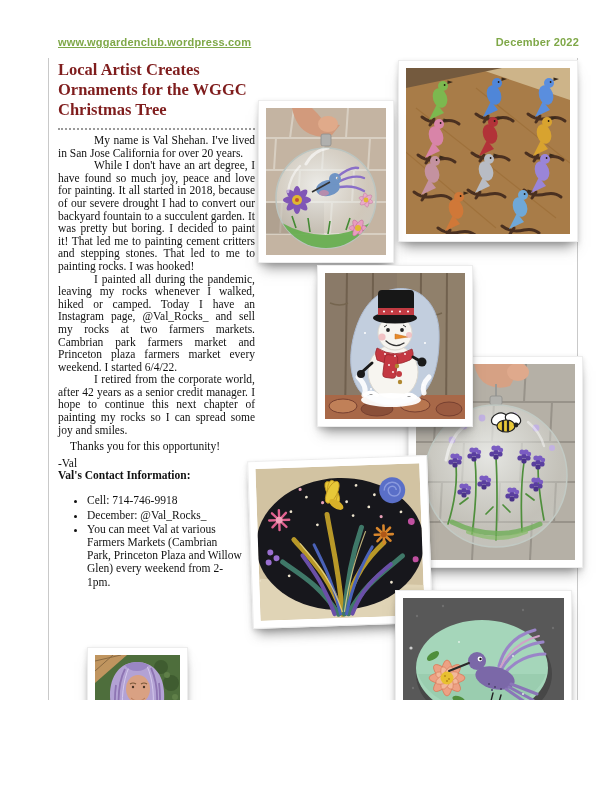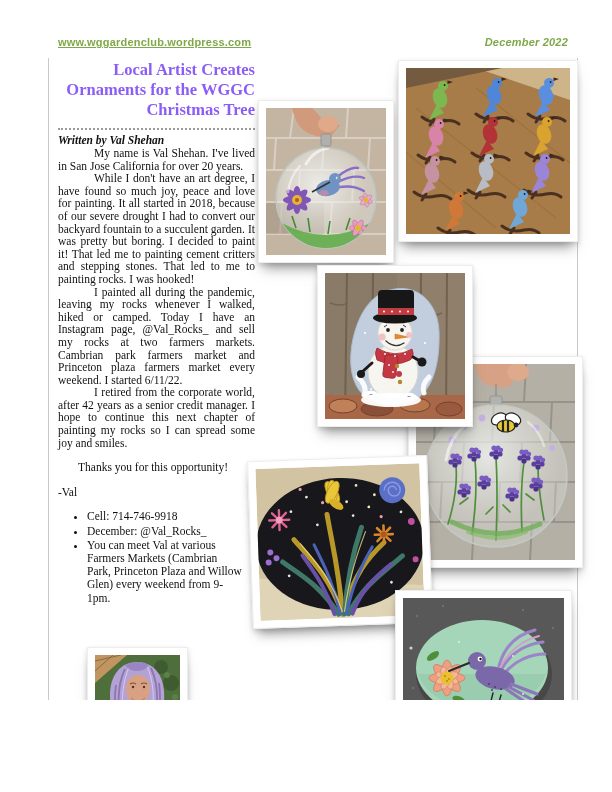--- a/index.html
+++ b/index.html
@@ -2,31 +2,31 @@
 <html><head>
 <meta charset="utf-8">
 <style>
   html,body{margin:0;padding:0;background:#ffffff;}
   #page{position:relative;width:612px;height:700px;background:#ffffff;overflow:hidden;
         font-family:"Liberation Serif",serif;}
   
   .hf{position:absolute;font-family:"Liberation Sans",sans-serif;font-size:11px;
       color:#7fa848;font-weight:600;letter-spacing:.2px;}
   #hdr-link{left:58px;top:36px;text-decoration:underline;cursor:pointer;}
-  #hdr-date{right:44px;top:36px;font-style:italic;}
+  #hdr-date{right:33px;top:36px;}
   #ftr-left{left:58px;top:741px;color:#86ab4a;}
   #ftr-right{right:36px;top:741px;color:#86ab4a;text-align:center;}
   .vline{position:absolute;width:1px;background:#c9c9c9;top:58px;height:684px;z-index:0;}
   
   #col{position:absolute;left:58px;top:60px;width:197px;color:#111;}
-  #title{color:#8b5cf6;font-weight:bold;font-size:16.5px;line-height:20px;margin:0 0 7px 0;text-align:right;}
+  #title{color:#7f1d1d;font-weight:bold;font-size:16.5px;line-height:20px;margin:0 0 7px 0;}
   #dotline{border-bottom:2px dotted #9a9a9a;height:1px;margin-bottom:4px;}
   #byline{font-style:italic;font-weight:600;font-size:11.5px;margin:3px 0 1px 0;}
   .para{font-size:11.5px;line-height:12.6px;text-align:justify;text-indent:36px;margin:0;}
-  #thanks{font-size:11.5px;line-height:12.6px;margin:12px;text-indent:8px;}
+  #thanks{font-size:11.5px;line-height:12.6px;margin:4px;text-indent:8px;}
   #sig{font-size:11.5px;line-height:12.6px;margin:0;font-family:Liberation Serif, serif;}
   #contact-h{font-size:11.5px;line-height:13px;font-weight:bold;margin:0;}
   #contact-list{margin:12px;padding:0 0 0 17px;font-size:11.5px;line-height:13.2px;}
   #contact-list li{margin:0 0 1px 0;}
   
   .photo{position:absolute;background:#fff;border:1px solid #ededed;box-sizing:border-box;
          padding:7px;box-shadow:0 10px 12px -5px rgba(70,70,70,.55),0 2px 5px rgba(0,0,0,.15);}
   .photo svg{display:block;width:100%;height:100%;}
 </style>
 </head>
@@ -36,31 +36,31 @@
 
   <a class="hf" id="hdr-link">www.wggardenclub.wordpress.com</a>
   <div class="hf" id="hdr-date">December 2022</div>
 
   <div class="vline" style="left:48px;"></div>
   <div class="vline" style="left:577px;"></div>
 
   <div id="col">
     <h1 id="title">Local Artist Creates Ornaments for the WGGC Christmas Tree</h1>
     <div id="dotline"></div>
-    <div id="byline">Written by Val Shehan</div>
     <p class="para">My name is Val Shehan.  I've lived in San Jose California for over 20 years.</p>
     <p class="para">While I don't have an art degree, I have found so much joy, peace and love for painting. It all started in 2018, because of our severe drought I had to convert our backyard fountain to a succulent garden.  It was pretty but boring.  I decided to paint it!  That led me to painting cement critters and stepping stones.  That led to me to painting rocks.  I was hooked!</p>
-    <p class="para">I painted all during the pandemic, leaving my rocks whenever I walked, hiked or camped. Today I have an Instagram page, @Val_Rocks_ and sell my rocks at two farmers markets. Cambrian park farmers market and Princeton plaza farmers market every weekend. I started 6/11/22.</p>
+    <p class="para">I painted all during the pandemic, leaving my rocks whenever I walked, hiked or camped. Today I have an Instagram page, @Val_Rocks_ and sell my rocks at two farmers markets. Cambrian park farmers market and Princeton plaza farmers market every weekend. I started 6/4/22.</p>
     <p class="para">I retired from the corporate world, after 42 years as a senior credit manager.  I hope to continue this next chapter of painting my rocks so I can spread some joy and smiles.</p>
     <p id="thanks">Thanks you for this opportunity!</p>
     <p id="sig">-Val</p>
+    <p id="contact-h">Val's Contact Information:</p>
     <ul id="contact-list">
       <li>Cell:  714-746-9918</li>
       <li>December: @Val_Rocks_</li>
-      <li>You can meet Val at various Farmers Markets (Cambrian Park, Princeton Plaza and Willow Glen) every weekend from 9-1pm.</li>
+      <li>You can meet Val at various Farmers Markets (Cambrian Park, Princeton Plaza and Willow Glen) every weekend from 2-1pm.</li>
     </ul>
   </div>
 
   <div class="photo" style="left:398px;top:60px;width:180px;height:182px;z-index:2;" aria-label="Painted wooden bird ornaments in many colors laid out on a wood table">
     <svg viewBox="0 0 164 166" preserveAspectRatio="none">
       <defs>
         <g id="bird">
           <path d="M-3,6 L-11,22 L4,15 Z"></path>
           <ellipse cx="0" cy="0" rx="7" ry="10" transform="rotate(-18)"></ellipse>
           <circle cx="3" cy="-12" r="5"></circle>

